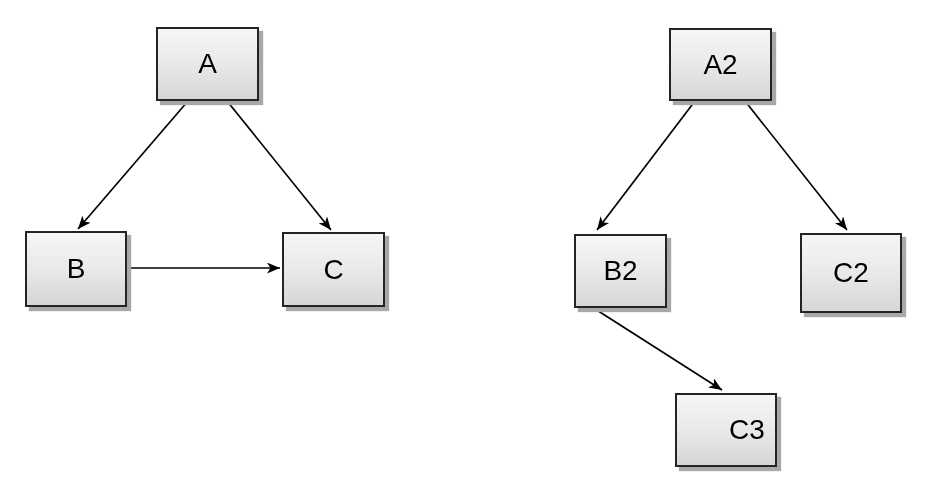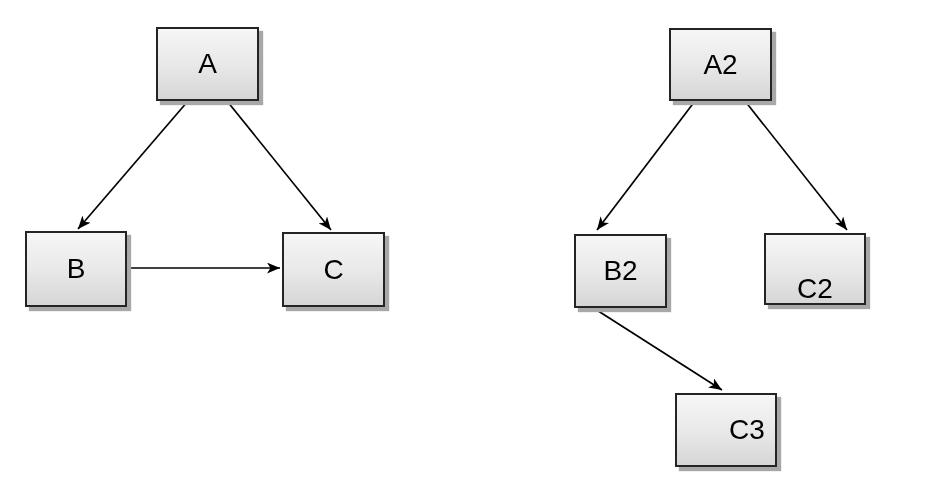--- a/index.html
+++ b/index.html
@@ -70,20 +70,20 @@
         <span>C</span>
       </div>
     </div>
     <div>
       <div class="node" style="left: 669px; top: 28px; width: 103px; height: 73px; align-items: center;">
         <span>A2</span>
       </div>
       <div class="node" style="left: 542px; top: 234px; width: 93px; height: 74px; margin-left: 32px;">
         <span>B2</span>
       </div>
-      <div class="node" style="left: 764px; top: 233px; width: 102px; height: 72px; align-items: flex-end;">
+      <div class="node" style="left: 800px; top: 233px; width: 102px; height: 80px;">
         <span>C2</span>
       </div>
       <div class="node" style="left: 675px; top: 393px; width: 102px; height: 74px; padding-left: 42px;">
         <span>C3</span>
       </div>
     </div>
   </div>
 
 </body></html>

